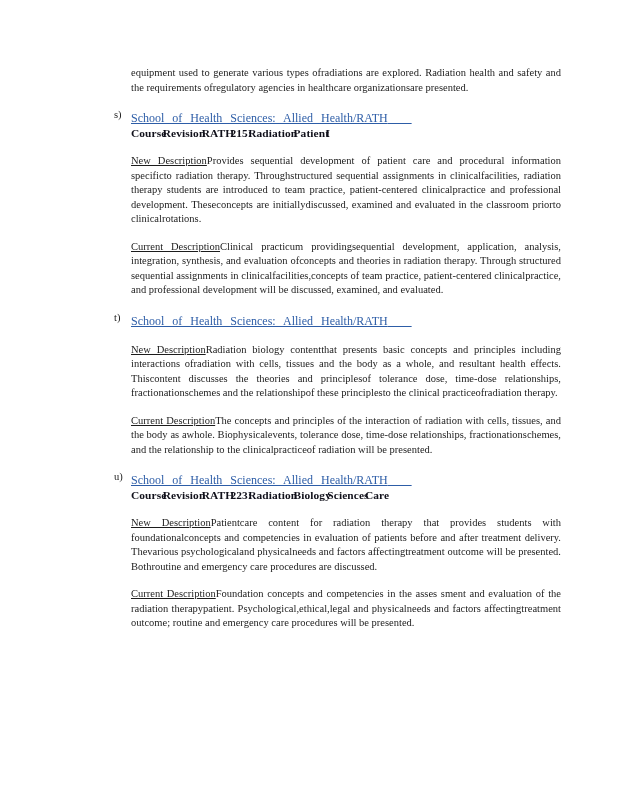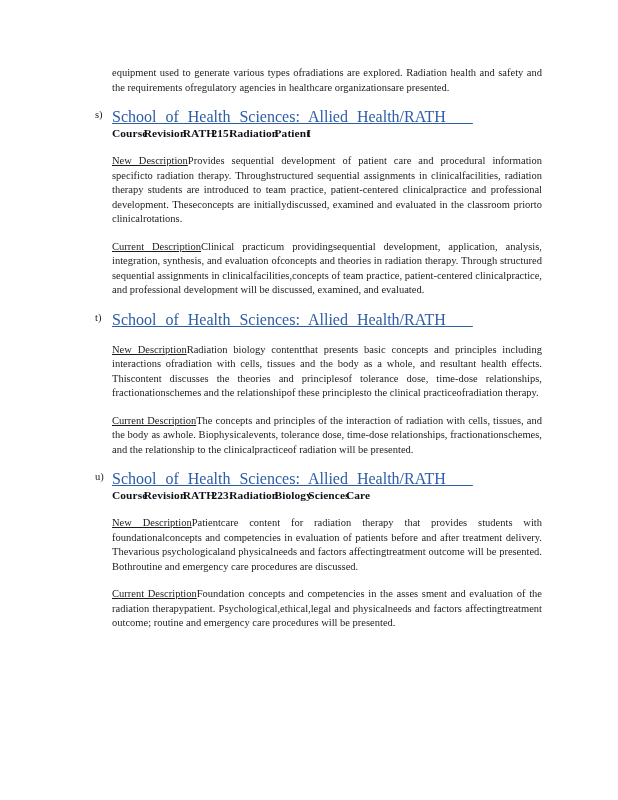--- a/index.html
+++ b/index.html
@@ -4,20 +4,21 @@
 <style>
   html, body { margin: 0; padding: 0; background: #ffffff; }
   .page {
     position: relative;
     width: 564px;
     height: 800px;
     background: #ffffff;
     overflow: hidden;
     font-family: "Liberation Serif", serif;
     color: #1c1c1c;
+    margin-left: 19px;
   }
   .content {
     position: absolute;
     left: 112px;
     top: 66px;
     width: 430px;
   }
   .para {
     margin: 0 0 13px 0;
     font-size: 10.5px;
@@ -30,21 +31,21 @@
     position: absolute;
     left: -17px;
     top: 0;
     font-size: 10.5px;
     line-height: 14px;
   }
   .doc-link {
     display: inline-block;
     color: #2d5da7;
     text-decoration: underline;
-    font-size: 16px;
+    font-size: 12px;
     line-height: 14px;
     word-spacing: 5px;
     cursor: pointer;
   }
   .doc-link::after { content: "\00a0\00a0\00a0"; }
   .course-heading {
     font-weight: bold;
     font-size: 11.4px;
     line-height: 14px;
     color: #10101a;

